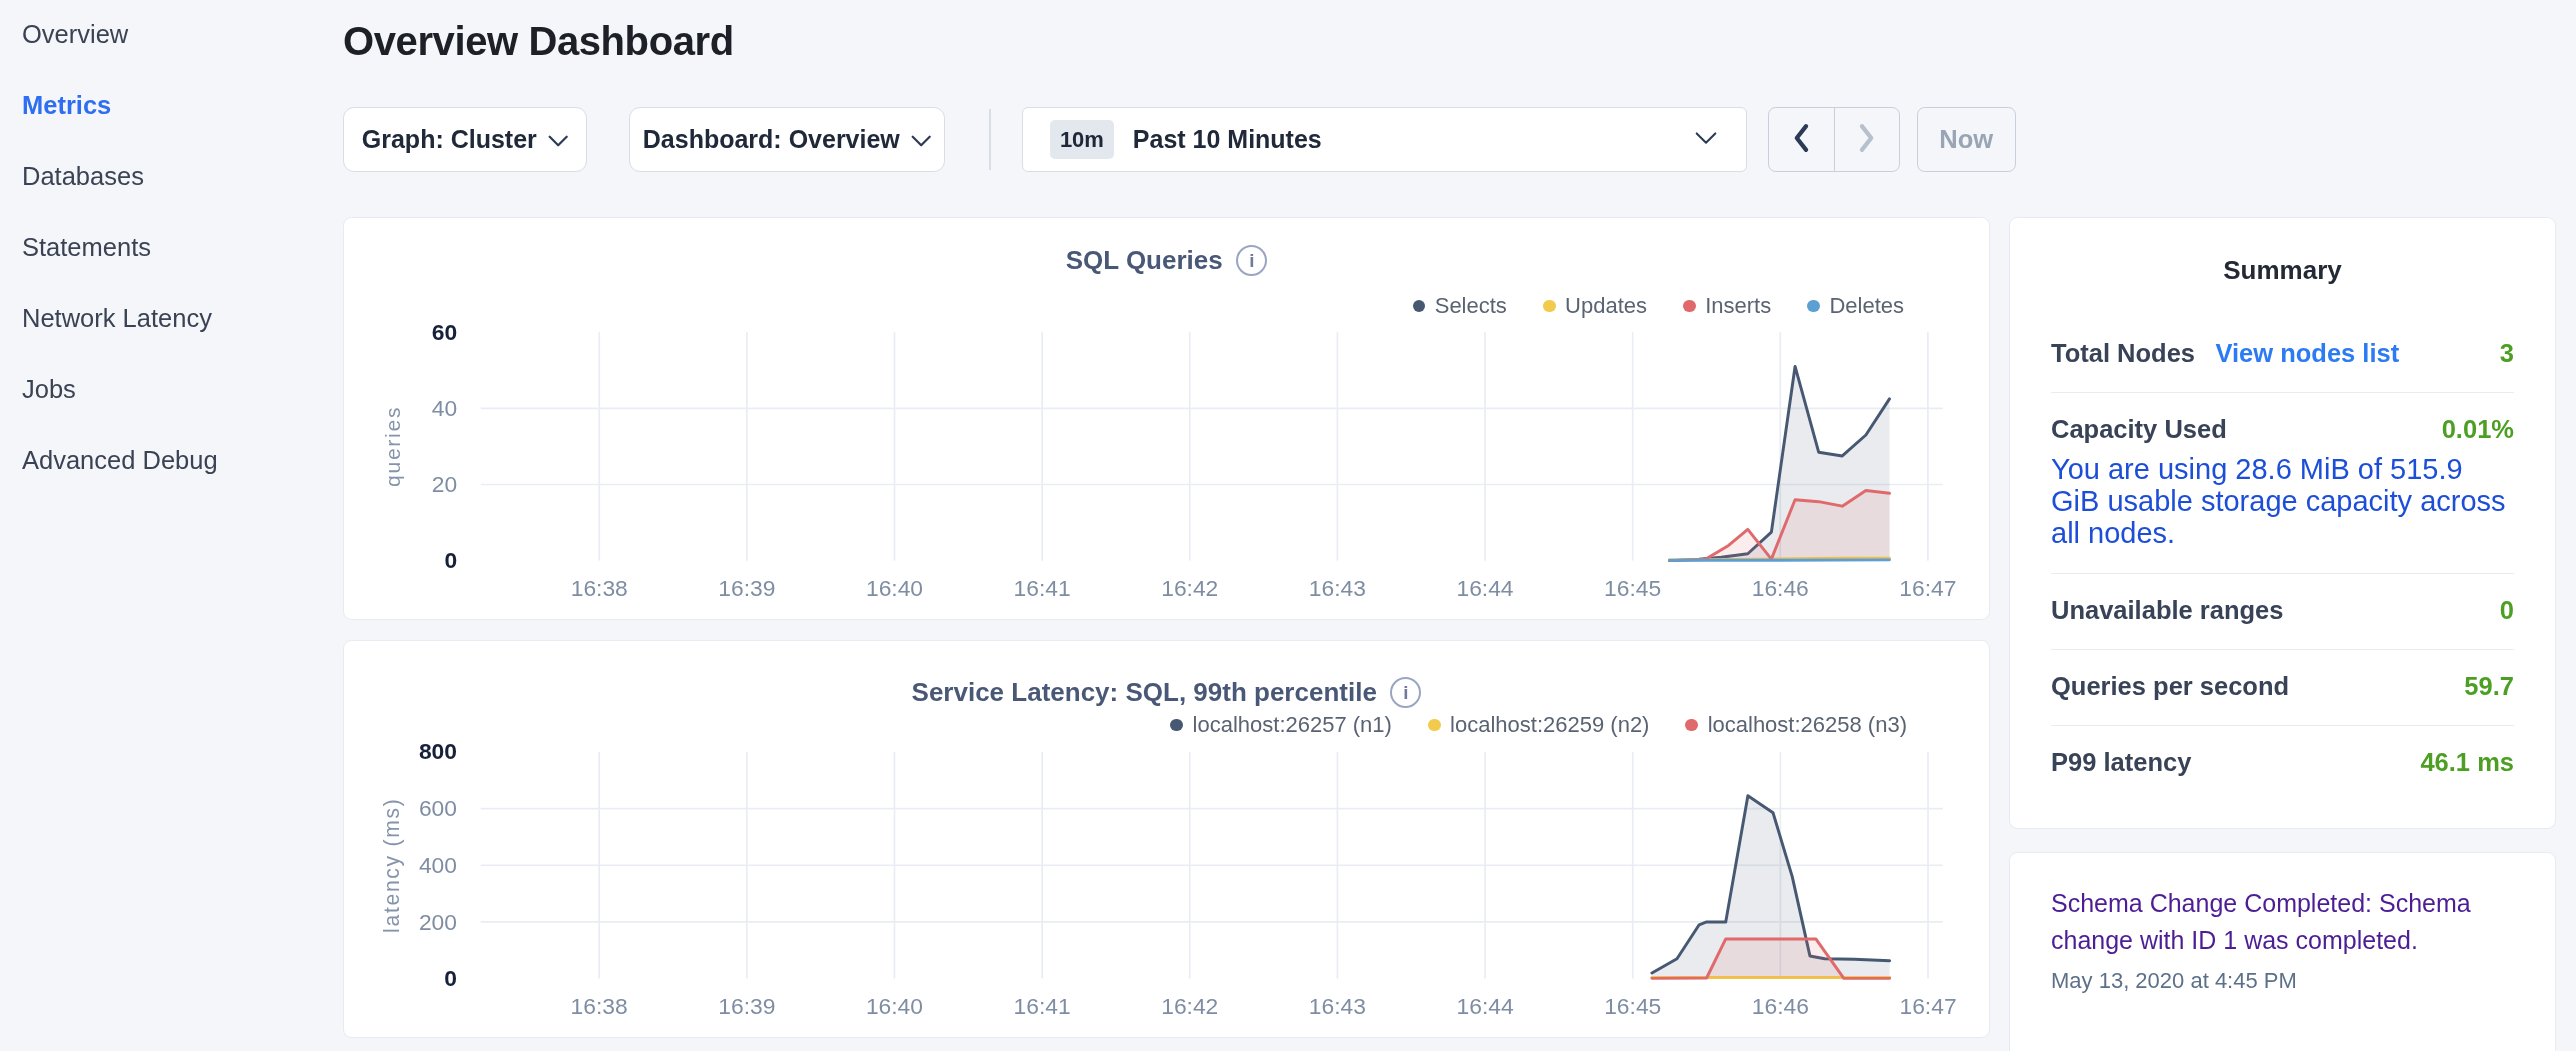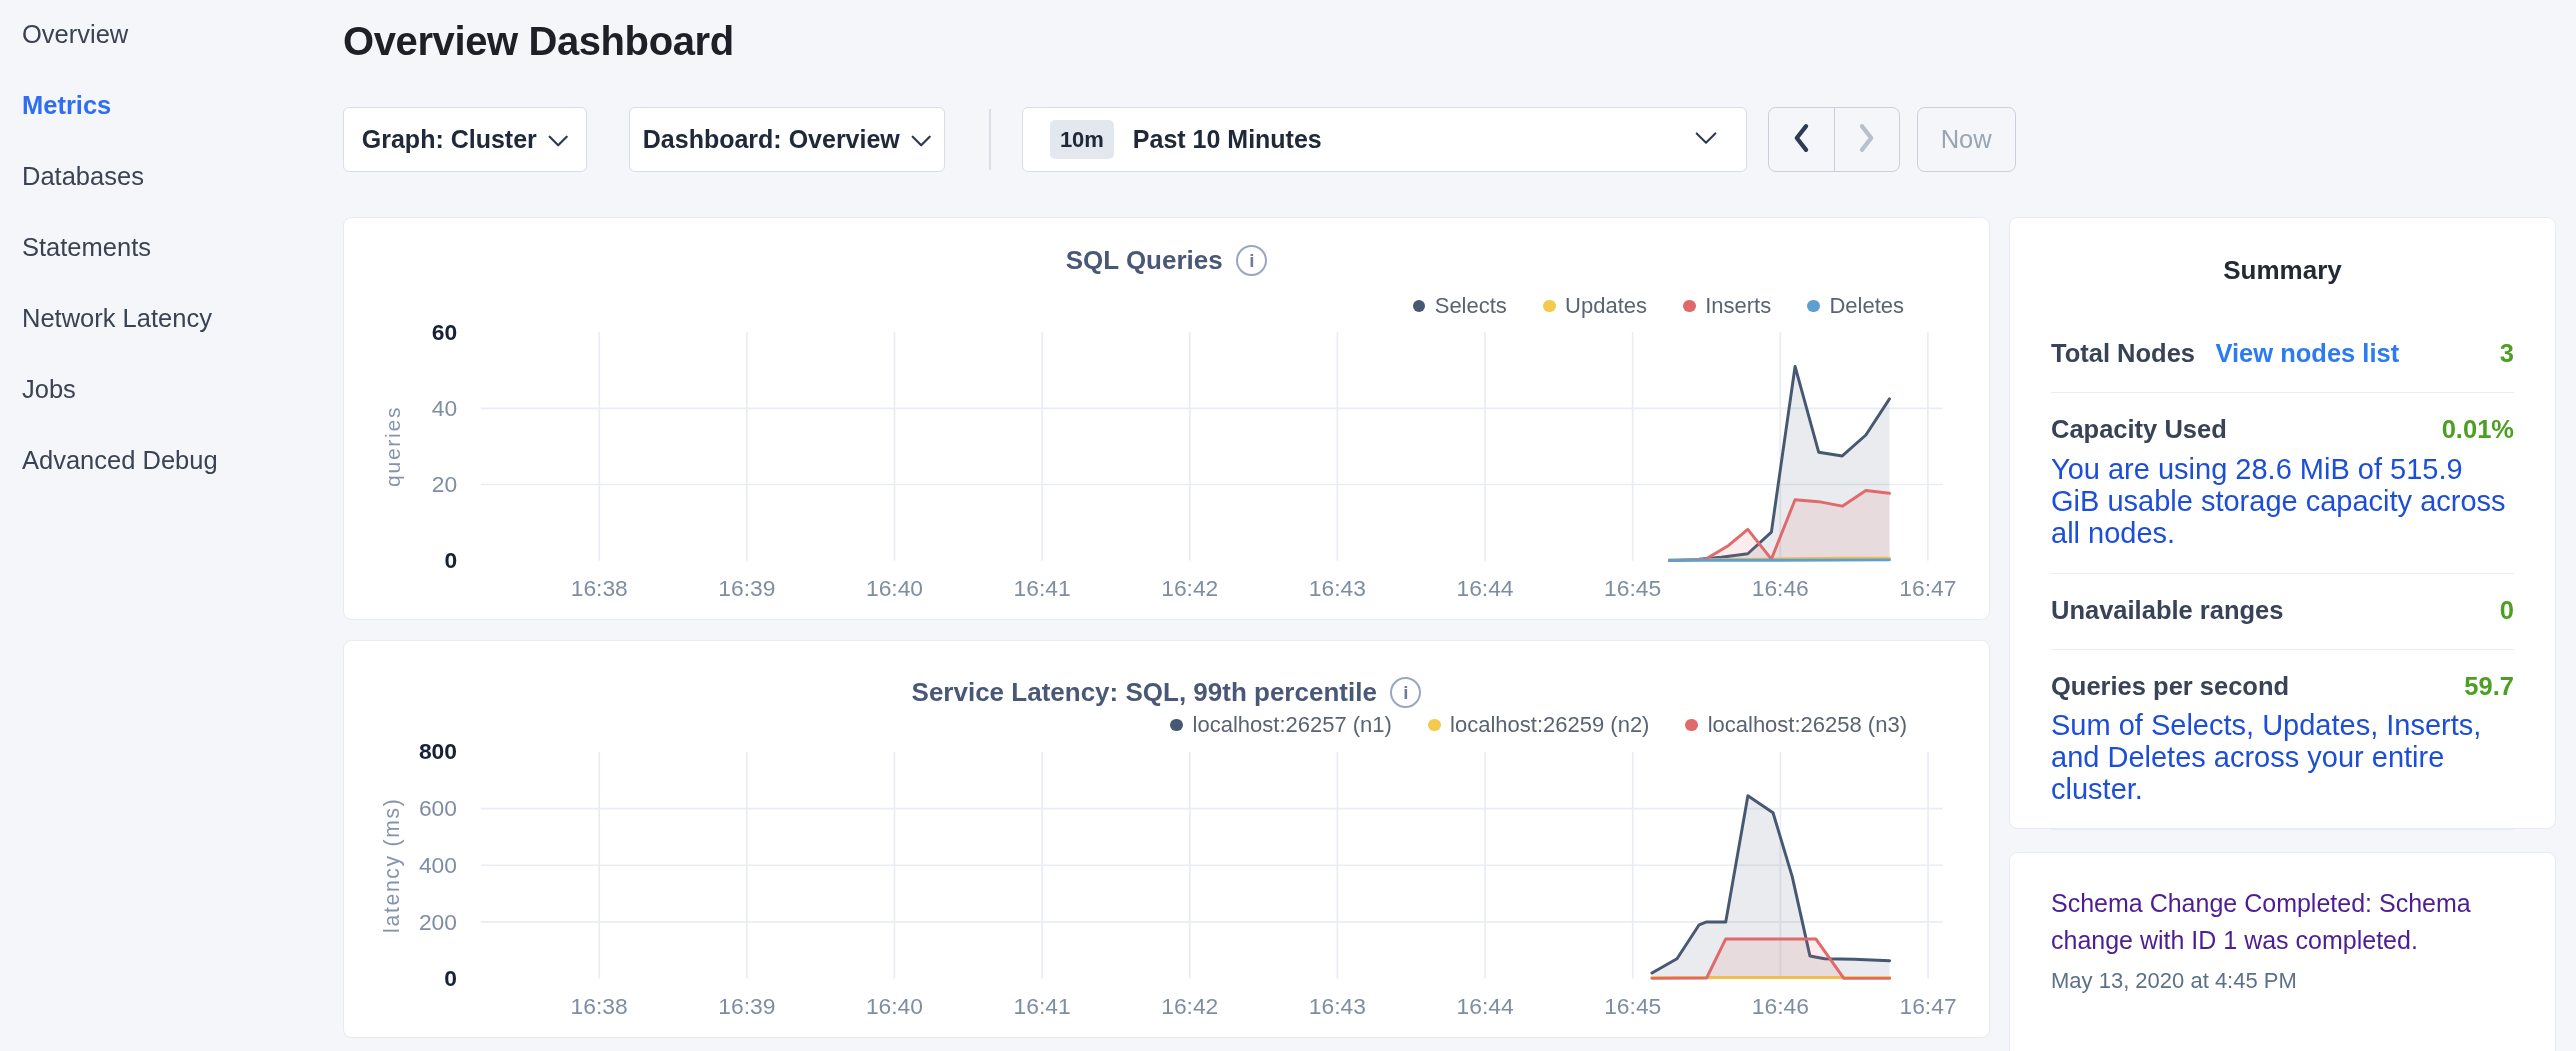--- a/index.html
+++ b/index.html
@@ -14,41 +14,41 @@
   
   .sidebar { position: absolute; left: 0; top: 0; width: 340px; padding: 20.4px 0 0 22px; }
   .side-item { font-size: 25.5px; font-weight: 500; color: #3a4354; margin-bottom: 42px; cursor: pointer; }
   .side-item.active { color: #2f6ef2; font-weight: 700; }
   
   .page-title { position: absolute; left: 343px; top: 18.7px; font-size: 40px; font-weight: 700; color: #1d2127; letter-spacing: -0.4px; }
   
   .controls { position: absolute; left: 343px; top: 107px; height: 65px; display: flex; align-items: stretch; }
   .dd {
     display: flex; align-items: center; justify-content: center; gap: 11px;
-    background: #fff; border: 1.7px solid #d8dde6; border-radius: 6px;
+    background: #fff; border: 1.7px solid #d8dde6; border-radius: 11px;
     font-size: 25px; font-weight: 700; color: #20293a; cursor: pointer;
     font-family: "Liberation Sans", sans-serif;
   }
   .dd-graph { width: 244px; margin-right: 42px; }
   .dd-dashboard { width: 316px; }
   .vdiv { width: 1.7px; background: #d8dde6; margin: 1.7px 0 1.7px 44px; }
   .timebox {
     position: relative; margin-left: 31px; width: 725px;
     background: #fff; border: 1.7px solid #d8dde6; border-radius: 6px;
     display: flex; align-items: center; padding-left: 27px; cursor: pointer;
   }
   .time-badge { background: #e3e7ee; color: #202939; font-size: 22px; font-weight: 700; padding: 6.8px 10.2px; border-radius: 5.1px; }
   .time-label { margin-left: 18.7px; font-size: 25px; font-weight: 700; color: #20293a; }
   .timebox .chev { position: absolute; right: 29px; top: 50%; transform: translateY(-50%); }
   .btn-group { margin-left: 21px; display: flex; border: 1.7px solid #c8cfdc; border-radius: 7.7px; overflow: hidden; }
   .nav-btn { width: 65px; background: transparent; border: none; display: flex; align-items: center; justify-content: center; cursor: pointer; }
   .nav-btn + .nav-btn { border-left: 1.7px solid #c8cfdc; }
   .now-btn {
     margin-left: 17px; width: 99px; background: transparent; border: 1.7px solid #c8cfdc; border-radius: 7.7px;
-    font-size: 25.5px; font-weight: 400; color: #99a4b4; cursor: default;
+    font-size: 25.5px; font-weight: 700; color: #99a4b4; cursor: default;
     font-family: "Liberation Sans", sans-serif;
   }
   
   .card { position: absolute; background: #fff; border: 1.7px solid #e7eaf0; border-radius: 8.5px; }
   .chart-card-0 { left: 343px; top: 217px; width: 1647px; height: 403px; }
   .chart-card-1 { left: 343px; top: 640px; width: 1647px; height: 398px; }
   .chart-title { position: absolute; left: 0; right: 0; top: 27px; display: flex; align-items: center; justify-content: center; gap: 13.6px; font-size: 26px; font-weight: 700; color: #4a5878; }
   .chart-card-1 .chart-title { top: 36px; }
   .info-icon {
     width: 31px; height: 31px; border: 2.6px solid #9aa5c2; border-radius: 50%;
@@ -279,21 +279,20 @@
         <div class="s-line">
           <span class="s-label">Unavailable ranges</span>
           <span class="s-value">0</span>
         </div>
       </div>
       <div class="s-row">
         <div class="s-line">
           <span class="s-label">Queries per second</span>
           <span class="s-value">59.7</span>
         </div>
-        <div class="s-desc">Sum of Selects, Updates, Inserts, and Deletes across your entire cluster.</div>
       </div>
       <div class="s-row">
         <div class="s-line">
           <span class="s-label">P99 latency</span>
           <span class="s-value">46.1 ms</span>
         </div>
       </div>
     </div>
 </aside>
 

